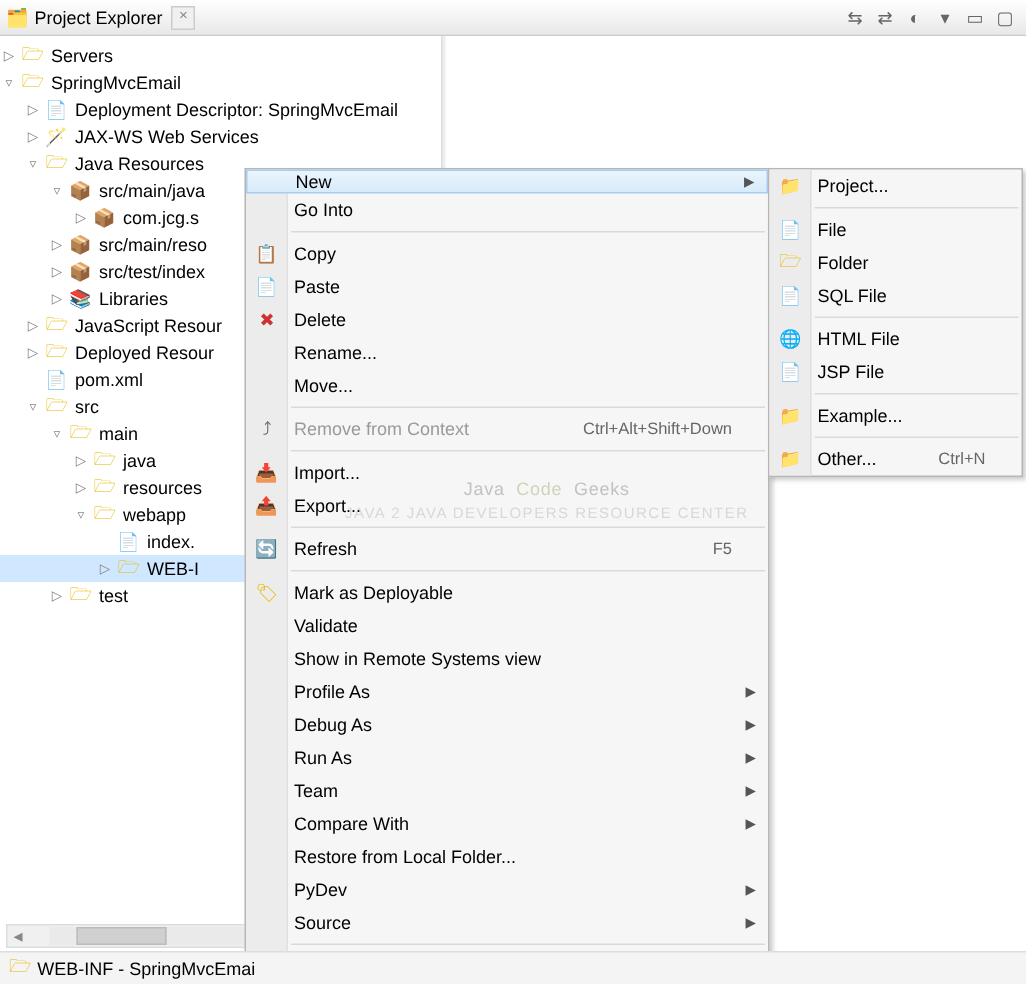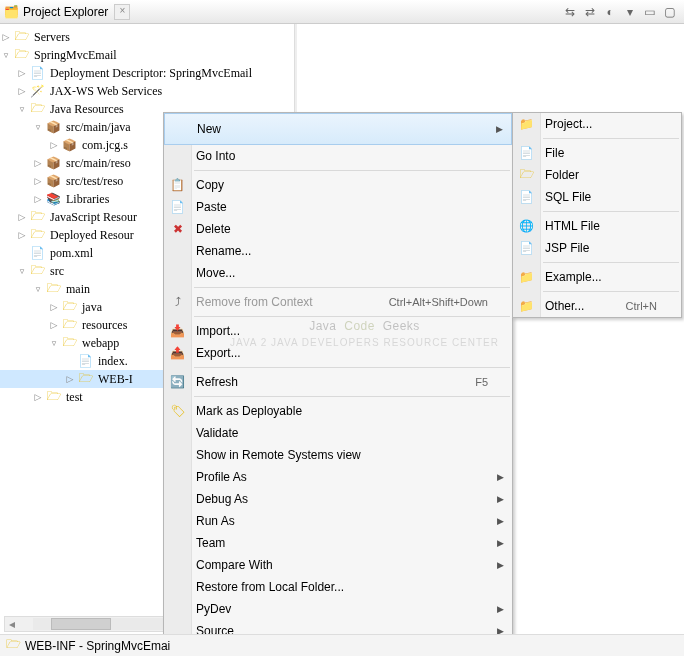--- a/index.html
+++ b/index.html
@@ -12,33 +12,33 @@
 .header .spacer { flex: 1; }
 .header .toolbtn { width: 18px; height: 18px; margin: 0 1px; display: flex; align-items: center; justify-content: center; color: #666; }
 
 
 .tree { position: relative; padding: 4px 0; width: 294px; height: 590px; overflow: hidden; }
 .row { display: flex; align-items: center; height: 18px; white-space: nowrap; }
 .indent { display: inline-block; width: 16px; }
 .twisty { width: 12px; height: 12px; display: inline-flex; align-items: center; justify-content: center; font-size: 9px; color: #888; }
 .row .ico { width: 16px; height: 16px; display: inline-flex; align-items: center; justify-content: center; margin: 0 2px; }
 .row.selected { background: #cfe8ff; }
-.label { padding-left: 2px; font-family: Liberation Serif, serif; }
+.label { padding-left: 2px; }
 
 
 .folder { color: #e6b800; }
 
 
 .vdivider { position: absolute; left: 294px; top: 24px; bottom: 40px; width: 3px; background: #eee; border-left: 1px solid #ddd; }
 
 
 .menu { position: absolute; background: #f6f6f6; border: 1px solid #b6b6b6; box-shadow: 2px 2px 3px rgba(0,0,0,.2); }
 .menu .iconcol { position: absolute; left: 0; top: 0; bottom: 0; width: 28px; background: #ececec; border-right: 1px solid #e0e0e0; }
 .menu .item { position: relative; display: flex; align-items: center; height: 22px; padding-left: 32px; padding-right: 26px; }
-.menu .item.highlight { background: linear-gradient(#eaf4fd, #d7ebfb); border: 1px solid #a8cdee; height: 32px; }
+.menu .item.highlight { background: linear-gradient(#eaf4fd, #d7ebfb); border: 1px solid #a8cdee; height: 16px; }
 .menu .item.disabled { color: #9a9a9a; }
 .menu .sep { height: 1px; background: #d9d9d9; margin: 3px 2px 3px 30px; }
 .menu .ico { position: absolute; left: 6px; width: 16px; height: 16px; display: inline-flex; align-items: center; justify-content: center; }
 .menu .arrow { position: absolute; right: 8px; font-size: 9px; color: #555; }
 .menu .shortcut { position: absolute; right: 24px; color: #666; font-size: 11px; }
 
 
 .submenu { left: 512px; top: 112px; width: 170px; }
 .mainmenu { left: 163px; top: 112px; width: 350px; }
 
@@ -124,21 +124,21 @@
       <span class="indent"></span>
       <span class="twisty">▷</span>
       <span class="ico folder">📦</span>
       <span class="label">src/main/reso</span>
     </div>
     <div class="row">
       <span class="indent"></span>
       <span class="indent"></span>
       <span class="twisty">▷</span>
       <span class="ico folder">📦</span>
-      <span class="label">src/test/reso</span>
+      <span class="label">src/test/index</span>
     </div>
     <div class="row">
       <span class="indent"></span>
       <span class="indent"></span>
       <span class="twisty">▷</span>
       <span class="ico folder">📚</span>
       <span class="label">Libraries</span>
     </div>
     <div class="row">
       <span class="indent"></span>

